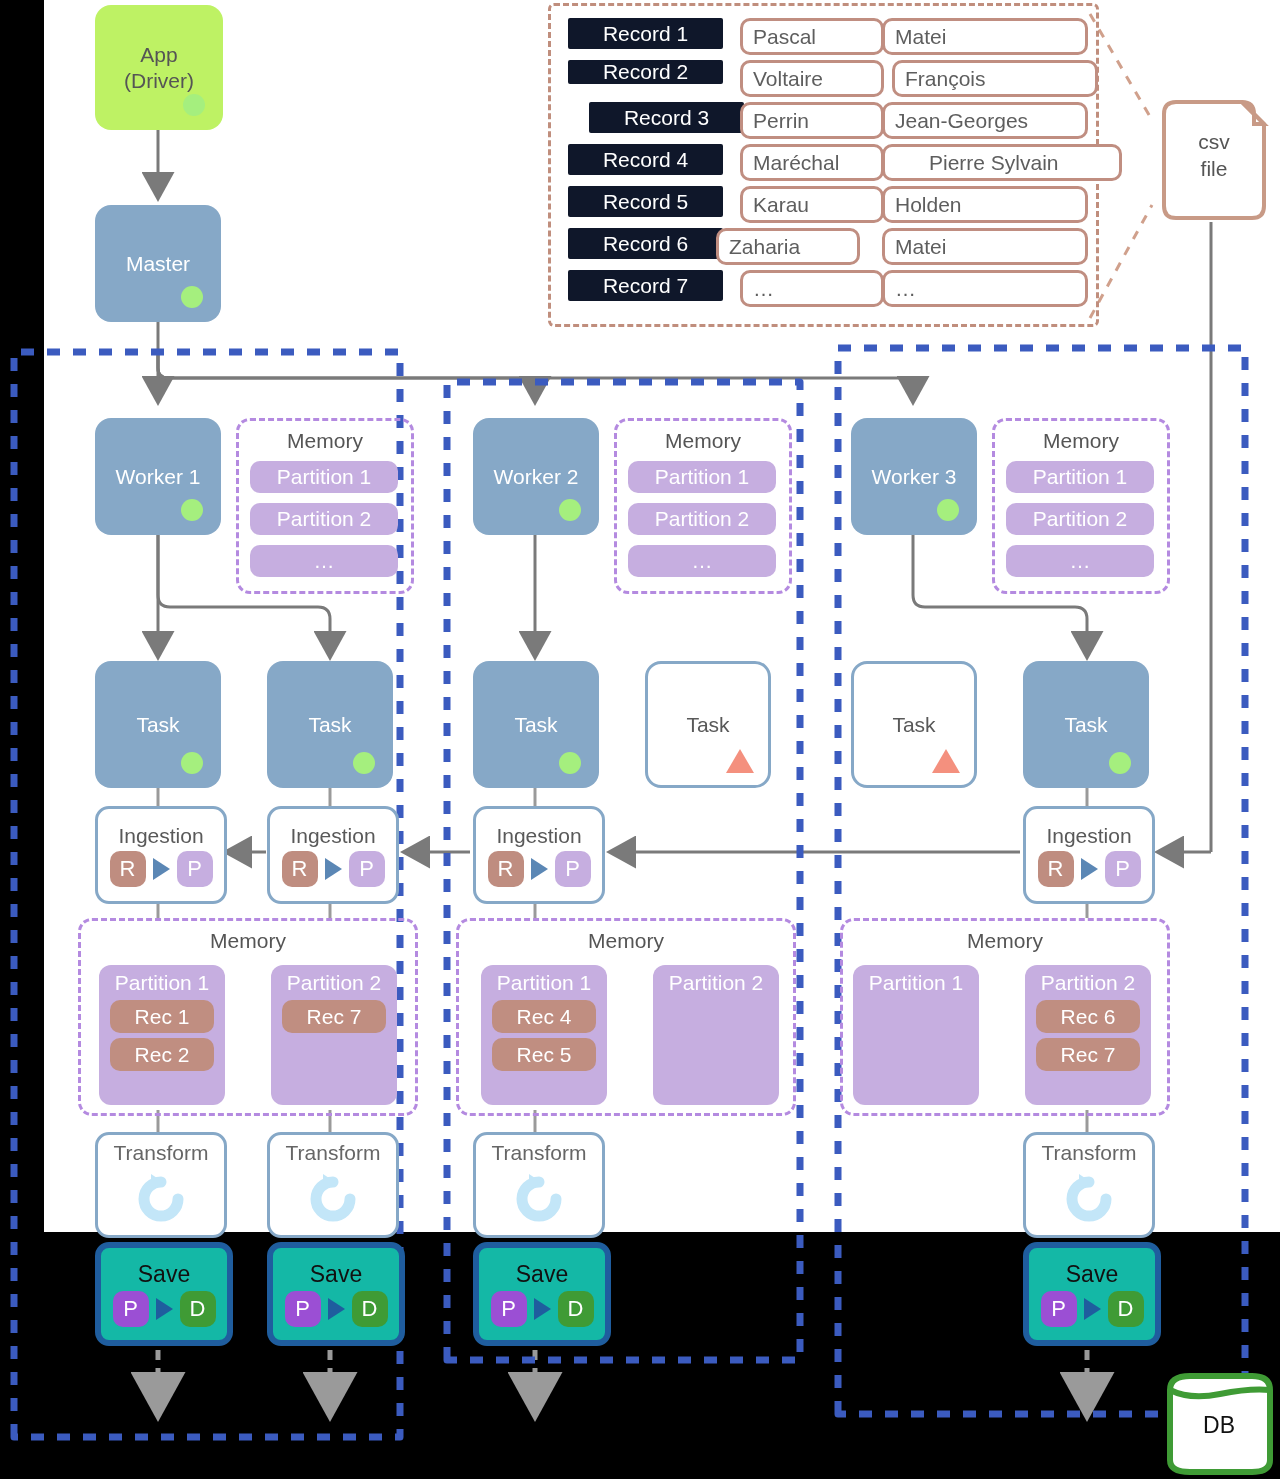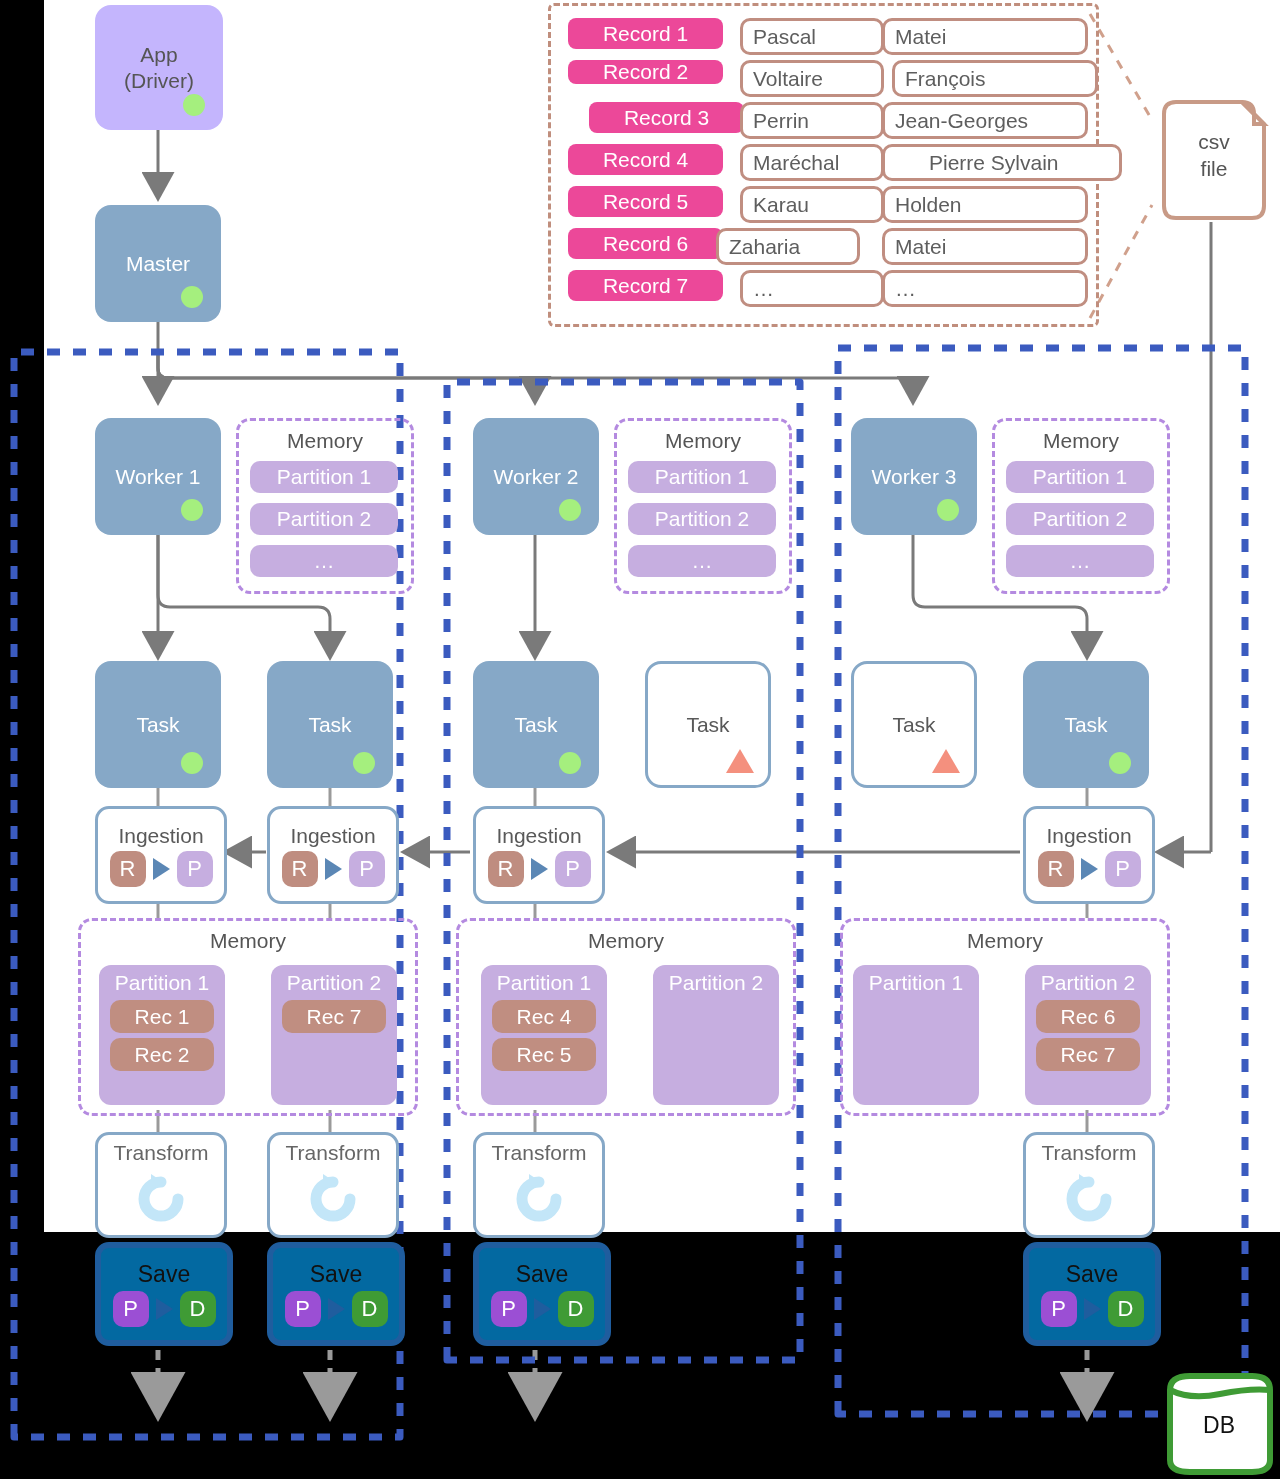--- a/index.html
+++ b/index.html
@@ -11,30 +11,30 @@
   }
   .whitebg{position:absolute;left:44px;top:0;width:1236px;height:1232px;background:#fff;}
   svg.layer{position:absolute;left:0;top:0;width:1280px;height:1479px;pointer-events:none;}
 
   
   .node{
     position:absolute;box-sizing:border-box;
     display:flex;flex-direction:column;align-items:center;justify-content:center;
     border-radius:14px;text-align:center;
   }
-  .app-node{background:#c4b5fd;color:#555;font-size:21px;line-height:26px;border-radius:16px;}
+  .app-node{background:#bef264;color:#555;font-size:21px;line-height:26px;border-radius:16px;}
   .blue-node{background:#86a8c7;color:#fff;font-size:21px;border-radius:16px;}
   .white-node{background:#fff;border:3px solid #86a8c7;color:#595959;font-size:21px;border-radius:16px;}
   .dot{position:absolute;width:22px;height:22px;border-radius:50%;background:#a5ef7e;right:18px;bottom:14px;}
   .tri{position:absolute;right:14px;bottom:12px;width:0;height:0;
        border-left:14px solid transparent;border-right:14px solid transparent;border-bottom:24px solid #f4907e;}
 
   
   .rec-panel{position:absolute;border:3px dashed #c08e7d;border-radius:6px;}
-  .rec-pill{position:absolute;background:#ec4899;color:#fff;border-radius:8px;
+  .rec-pill{position:absolute;background:#0f172a;color:#fff;border-radius:2px;
     display:flex;align-items:center;justify-content:center;font-size:21px;}
   .val-pill{position:absolute;background:#fff;border:3px solid #c08e81;border-radius:10px;
     display:flex;align-items:center;padding-left:10px;color:#5e5e5e;font-size:21px;}
 
   
   .mem-box{position:absolute;border:3px dashed #b48ae0;border-radius:14px;}
   .mem-label{position:absolute;width:100%;text-align:center;color:#555;font-size:21px;top:8px;left:0;}
   .part-pill{position:absolute;background:#c6aee0;color:#fff;border-radius:10px;
     display:flex;align-items:center;justify-content:center;font-size:21px;}
   .part-block{position:absolute;background:#c6aee0;color:#fff;border-radius:12px;font-size:21px;
@@ -48,21 +48,21 @@
     display:flex;align-items:center;justify-content:center;}
   .b-R{background:#bf8d80;}
   .b-P{background:#c6aee0;}
   .b-Pv{background:#9b4fd4;}
   .b-D{background:#3f9b35;}
   .arrow-s{width:0;height:0;border-top:11px solid transparent;border-bottom:11px solid transparent;border-left:17px solid #5b87b5;}
   .arrow-d{width:0;height:0;border-top:11px solid transparent;border-bottom:11px solid transparent;border-left:17px solid #1f5d9e;}
 
   .ing-node{position:absolute;background:#fff;border:3px solid #86a8c7;border-radius:14px;
     display:flex;flex-direction:column;align-items:center;justify-content:center;color:#595959;font-size:21px;}
-  .save-node{position:absolute;background:#0369a1;border:6px solid #1f5d9e;border-radius:14px;
+  .save-node{position:absolute;background:#14b8a6;border:6px solid #1f5d9e;border-radius:14px;
     display:flex;flex-direction:column;align-items:center;justify-content:center;color:#111;font-size:23px;}
   .tf-node{position:absolute;background:#fff;border:3px solid #86a8c7;border-radius:14px;
     color:#666;font-size:21px;text-align:center;padding-top:6px;overflow:hidden;}
   .tf-ico{position:absolute;left:50%;transform:translateX(-50%);bottom:4px;}
 
   .csv-node{position:absolute;font-size:21px;color:#555;text-align:center;}
   .csv-txt{position:absolute;left:0;top:30px;width:100%;line-height:27px;}
   .db-node{position:absolute;}
   .db-txt{position:absolute;left:0;top:44px;width:100%;text-align:center;font-size:23px;color:#111;}
 </style>

